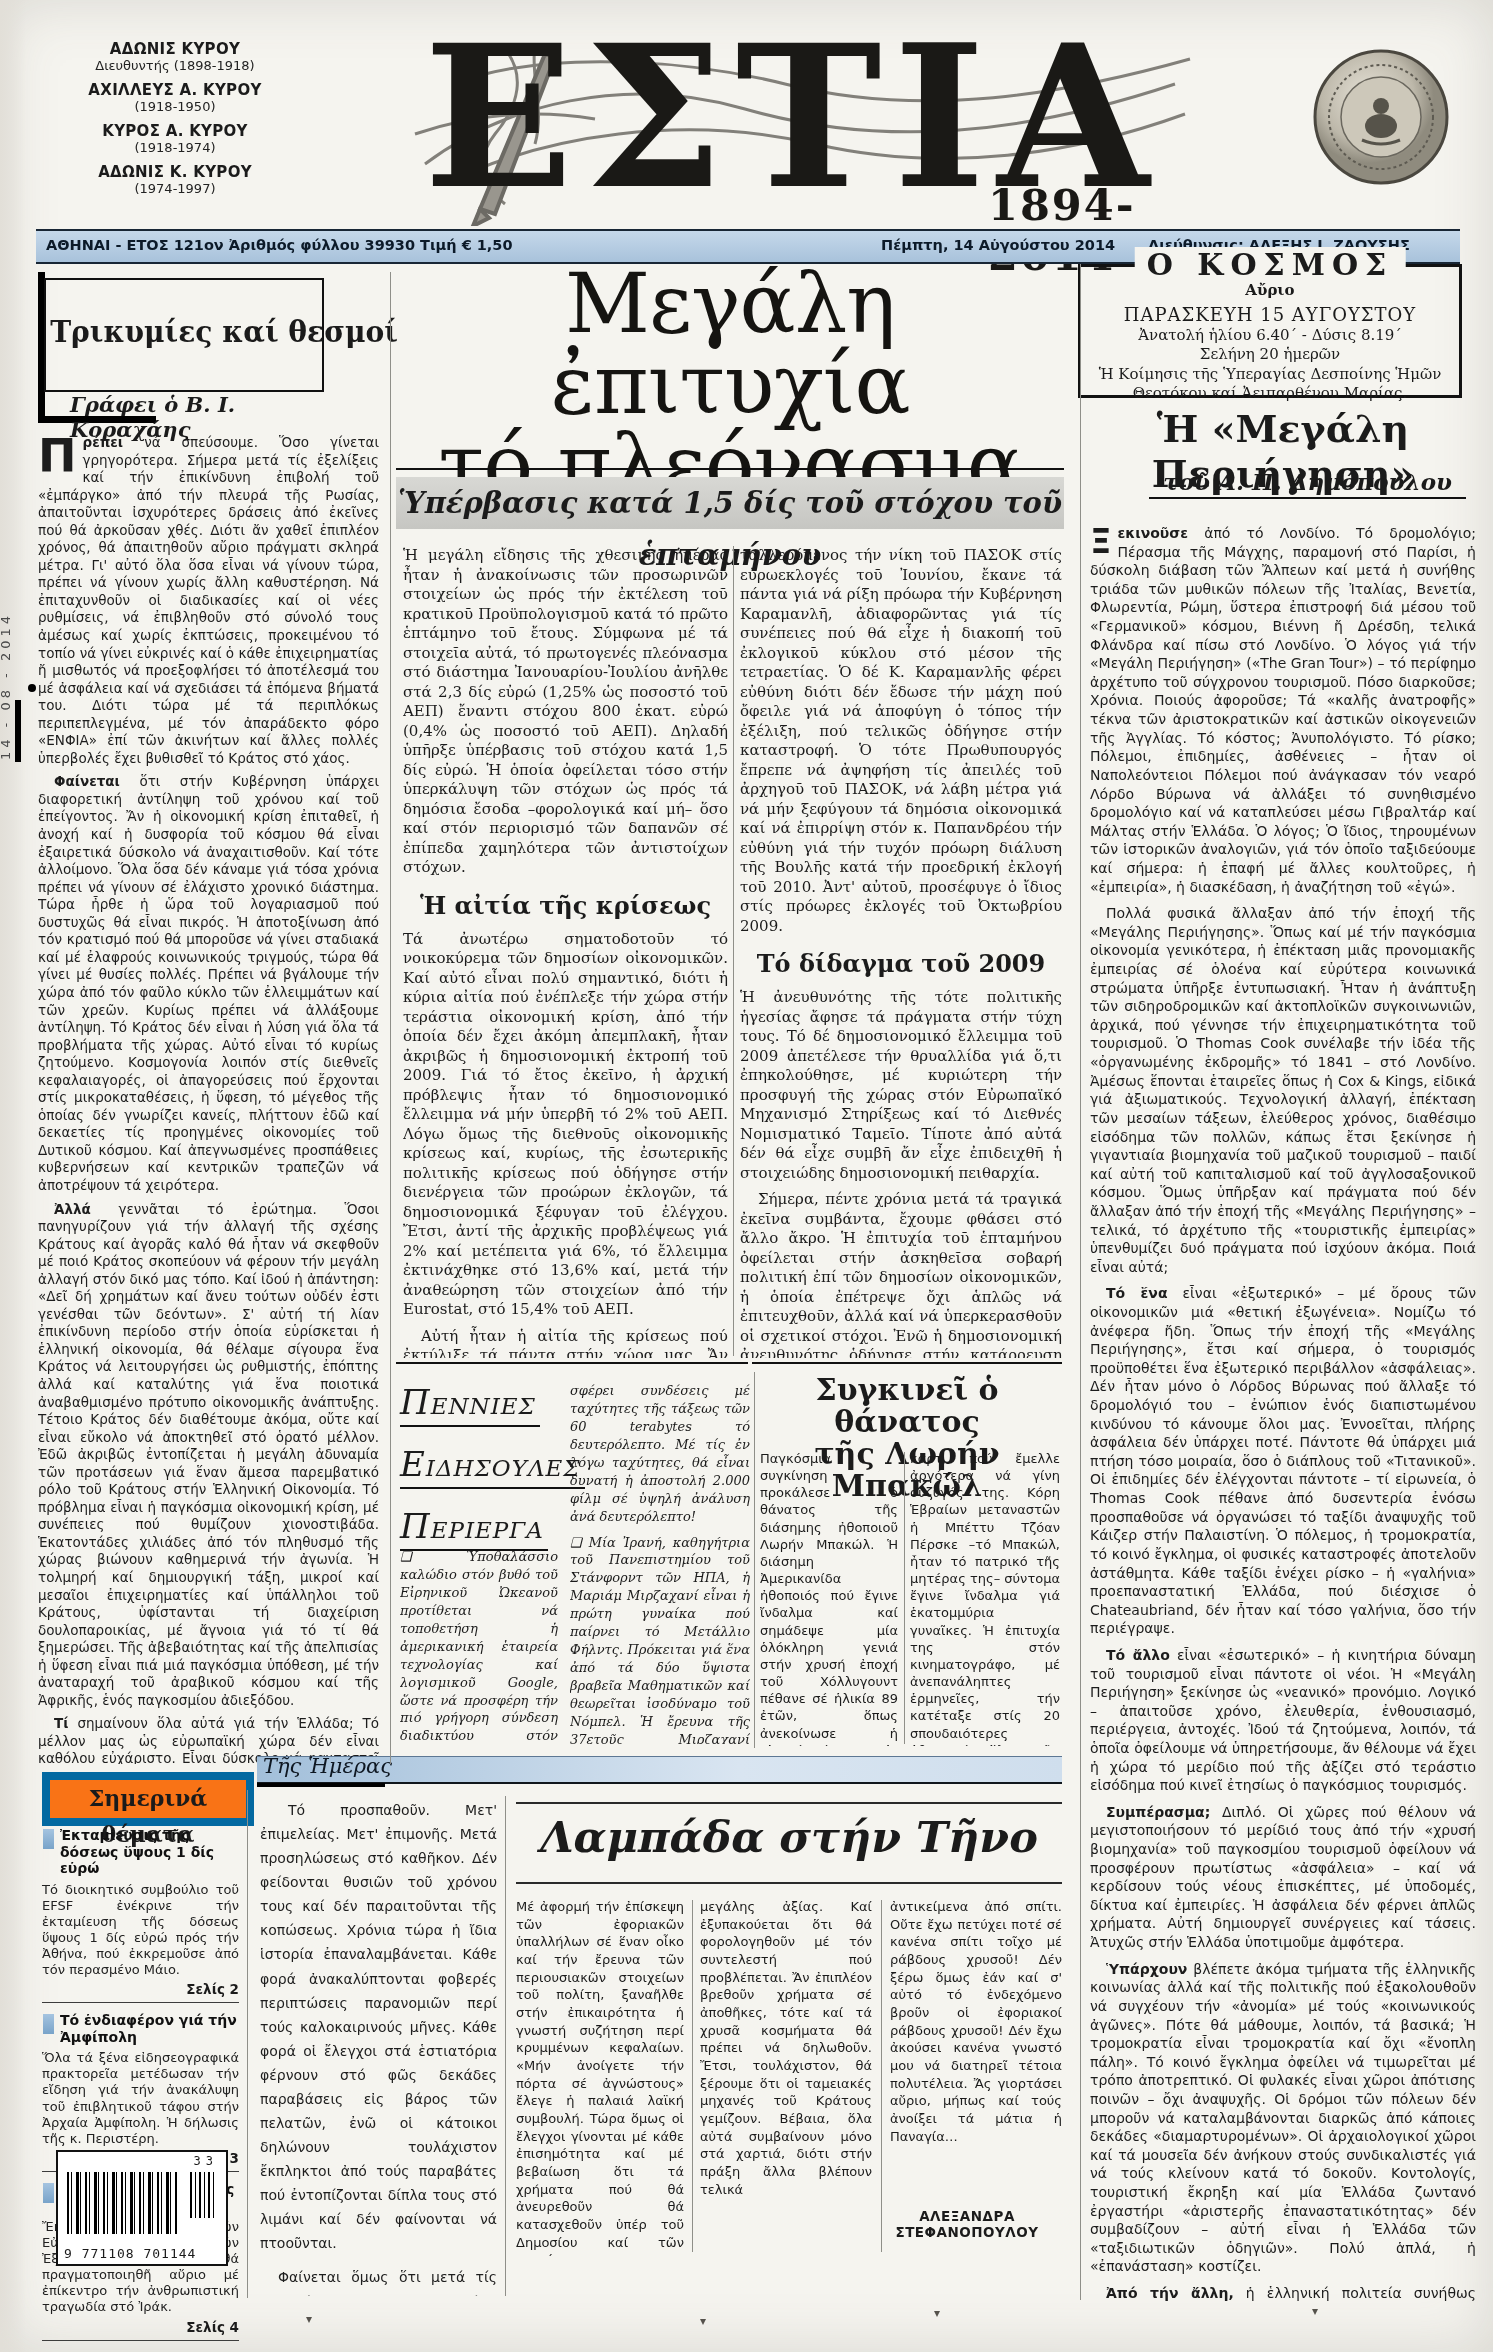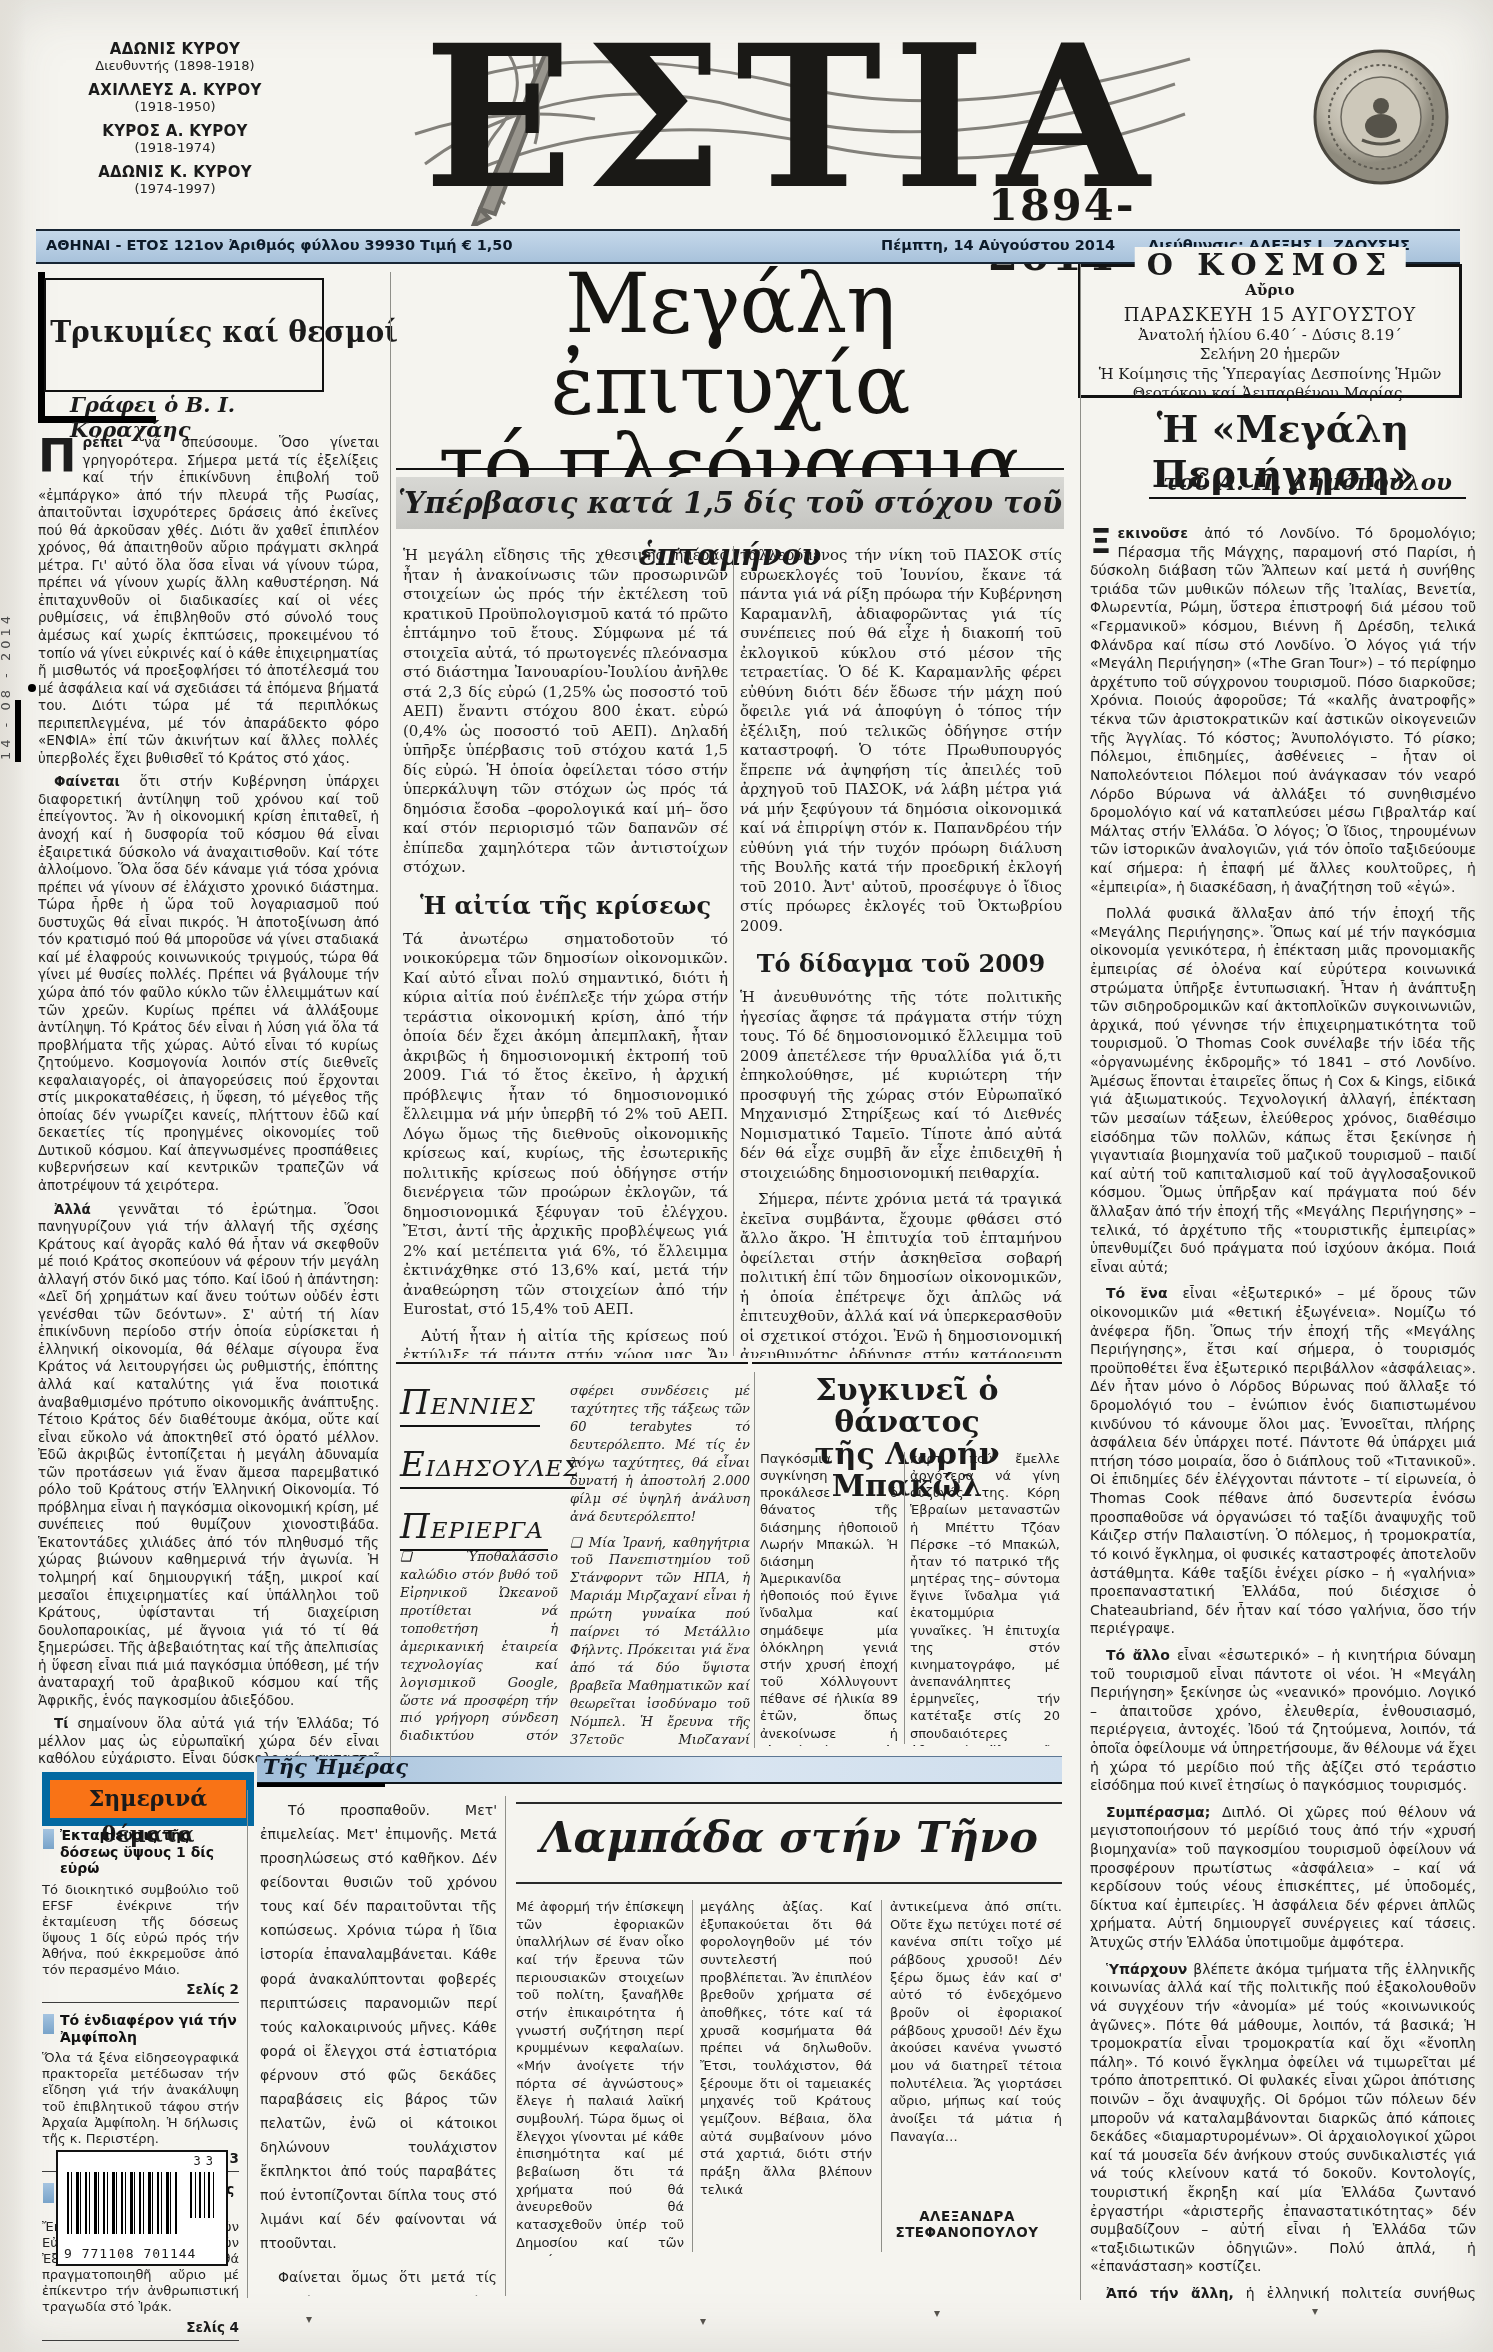--- a/index.html
+++ b/index.html
@@ -89,21 +89,21 @@
   
   #bac-title{left:752px;top:1374px;width:310px;text-align:center;font-weight:bold;font-size:30px;line-height:1.07;}
   .bac-col{position:absolute;top:1450px;height:296px;overflow:hidden;
      font-family:"DejaVu Sans","Liberation Sans",sans-serif;font-size:13px;line-height:1.32;text-align:justify;}
   #bac-col1{left:760px;width:138px;}
   #bac-col2{left:910px;width:150px;}
   
   #imera-bar{left:257px;top:1756px;width:805px;height:25px;
      background:linear-gradient(90deg,#a2bfda,#d9e5f1 60%,#cfdeed);
      border-top:1px solid #5d7793;border-bottom:2px solid #10161c;}
-  #imera-label{position:absolute;left:6px;top:-3px;font-weight:bold;font-style:italic;font-size:21px;color:#0e1722;}
+  #imera-label{position:absolute;left:6px;top:-3px;font-weight:normal;font-style:italic;font-size:21px;color:#0e1722;}
   #imera-under{left:257px;top:1783px;width:128px;height:4px;background:#000;}
   #imera-col{left:260px;top:1798px;width:237px;height:498px;overflow:hidden;
      font-family:"DejaVu Sans","Liberation Sans",sans-serif;font-size:14px;line-height:1.72;text-align:justify;color:#1e1e1e;}
   #imera-col p{margin:0 0 10px;text-indent:18px;}
   #imera-col p.first{text-indent:28px;}
   
   #lam-rt{left:516px;top:1802px;width:546px;height:2px;background:#2a2a2a;}
   #lam-title{left:516px;top:1812px;width:546px;text-align:center;font-weight:bold;font-size:43px;font-style:italic;}
   #lam-rb{left:516px;top:1882px;width:546px;height:2px;background:#2a2a2a;}
   .lam-col{position:absolute;top:1898px;height:358px;overflow:hidden;

